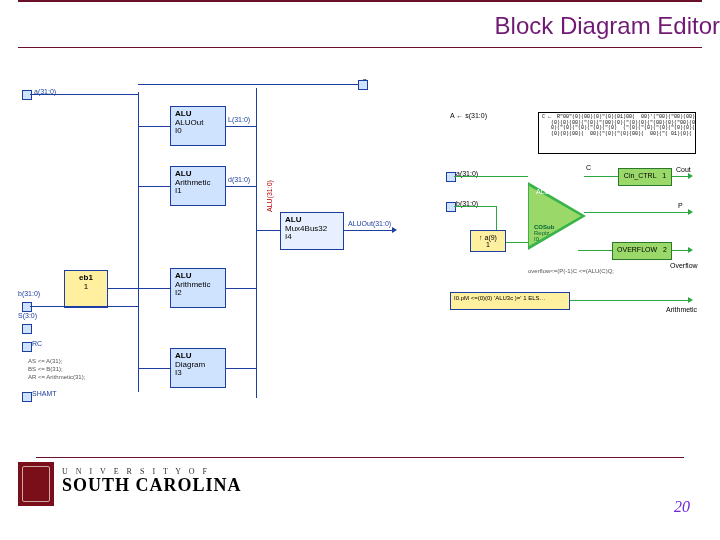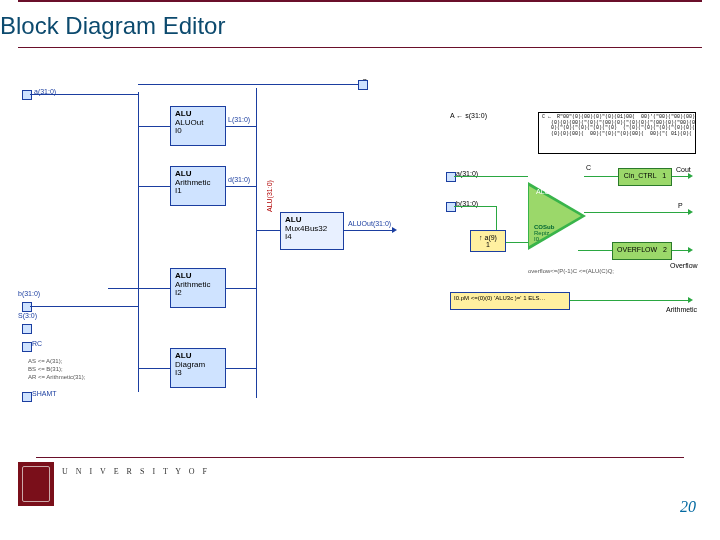--- a/index.html
+++ b/index.html
@@ -1,18 +1,18 @@
 <!DOCTYPE html>
 <html><head>
 <meta charset="utf-8">
 <style>
   html,body{margin:0;padding:0;width:720px;height:540px;background:#fff;font-family:"Times New Roman",serif;overflow:hidden}
   .rule{height:2px;background:#6a0f2a;margin:0 18px}
   .rule.thin{height:1px}
-  .title{font:400 24px/1.2 Arial,Helvetica,sans-serif;text-align:left;color:#0c4a6e;margin:10px 0 6px}
+  .title{font:400 24px/1.2 Arial,Helvetica,sans-serif;text-align:right;color:#701a75;margin:10px 0 6px}
   .canvas{position:relative;height:380px;margin:24px 18px 0}
   
   .grid{position:absolute;background-image:radial-gradient(#cfd6e6 0.6px,transparent 0.6px);background-size:8px 8px}
   .gL{left:0;top:0;width:390px;height:340px}
   .gR{right:0;top:36px;width:260px;height:220px}
   .blk{position:absolute;border:1px solid #1b3ea0;font:400 8px/1.1 Arial,sans-serif;color:#000;box-sizing:border-box;padding:3px 4px;background:#cfe3ff}
   .blk .hd{font-weight:700}
   .blk.mid{background:#e8f0ff}
   .yel{background:#fff0a0}
   .grn{background:#9bd86a}
@@ -29,21 +29,21 @@
   .tri{position:absolute;width:0;height:0;border-top:34px solid transparent;border-bottom:34px solid transparent;border-left:58px solid #39b44a}
   .triIn{position:absolute;width:0;height:0;border-top:30px solid transparent;border-bottom:30px solid transparent;border-left:52px solid #9bd86a;left:1px;top:4px}
   .codeBox{position:absolute;border:1px solid #000;background:#fff;font:400 5px/1.15 "Courier New",monospace;color:#000;padding:2px 3px;white-space:pre}
   
   .footer{position:absolute;left:18px;right:18px;bottom:18px;height:60px}
   .logoSeal{width:36px;height:44px;background:#7a0f1a;float:left;margin-right:8px;position:relative}
   .logoSeal:before{content:"";position:absolute;inset:4px;border:1px solid #caa;border-radius:2px}
   .uname{float:left;margin-top:6px}
   .uname .l1{font:400 8px/1 "Times New Roman",serif;letter-spacing:3px;color:#333}
   .uname .l2{font:700 18px/1 "Times New Roman",serif;letter-spacing:1px;color:#000}
-  .pnum{position:absolute;right:6px;bottom:6px;font:italic 400 16px "Times New Roman",serif;color:#0369a1}
+  .pnum{position:absolute;right:12px;bottom:6px;font:italic 400 16px "Times New Roman",serif;color:#6d28d9}
 </style>
 </head>
 <body>
 
 <div class="rule"></div>
 <div class="title">Block Diagram Editor</div>
 <div class="rule thin"></div>
 
 <div class="canvas">
 
@@ -112,20 +112,24 @@
   <div class="wH" style="left:208px;top:216px;width:30px"></div>
 
   <div class="blk" style="left:152px;top:276px;width:56px;height:40px">
     <div class="hd">ALU</div>
     <div>Diagram</div>
     <div>I3</div>
   </div>
   <div class="wH" style="left:120px;top:296px;width:32px"></div>
   <div class="wH" style="left:208px;top:296px;width:30px"></div>
 
+  <div class="blk yel" style="left:46px;top:198px;width:44px;height:38px;text-align:center">
+    <div class="hd">eb1</div>
+    <div>1</div>
+  </div>
   <div class="wH" style="left:90px;top:216px;width:30px"></div>
   <div class="wH" style="left:12px;top:234px;width:108px"></div>
 
   <div class="tiny" style="position:absolute;left:10px;top:286px">AS   &lt;= A(31);</div>
   <div class="tiny" style="position:absolute;left:10px;top:294px">BS   &lt;= B(31);</div>
   <div class="tiny" style="position:absolute;left:10px;top:302px">AR   &lt;= Arithmetic(31);</div>
 
   <div class="grid gR"></div>
 
   <div class="lbl tiny" style="left:432px;top:40px;color:#000">A ← s(31:0)</div>
@@ -193,15 +197,16 @@
   <div class="arR" style="left:670px;top:225px;border-left-color:#2aa741"></div>
   <div class="lbl tiny" style="left:648px;top:234px;color:#000">Arithmetic</div>
 </div>
 
 <div class="rule thin" style="position:absolute;left:18px;right:18px;bottom:82px"></div>
 
 <div class="footer">
   <div class="logoSeal"></div>
   <div class="uname">
     <div class="l1">U N I V E R S I T Y   O F</div>
+    <div class="l2">SOUTH CAROLINA</div>
   </div>
   <div class="pnum">20</div>
 </div>
 
 </body></html>

